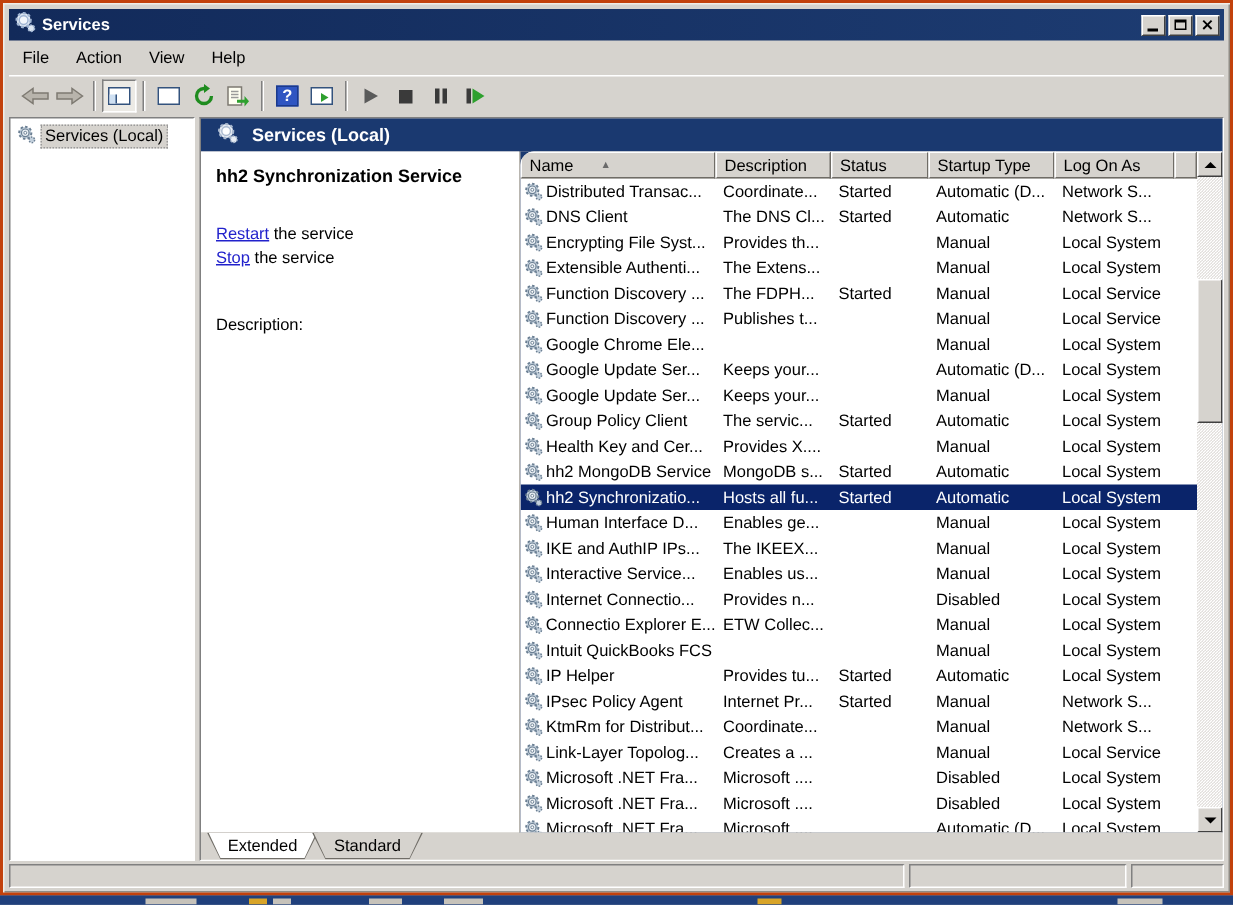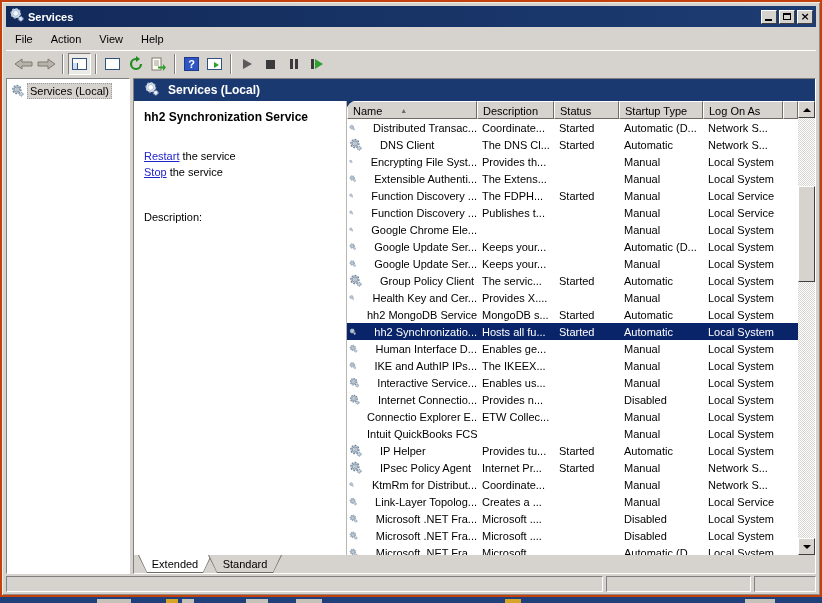--- a/index.html
+++ b/index.html
@@ -67,21 +67,21 @@
   .cols{flex:1;display:flex;flex-direction:column;min-width:0;}
   .hdr{display:flex;height:18px;flex:none;font-size:11px;}
   .hcell{background:var(--chrome);border:1px solid;border-color:#fff #6F6C66 #6F6C66 #fff;
     padding:1px 0 0 5px;display:flex;align-items:center;gap:18px;overflow:hidden;white-space:nowrap;}
   .sort{font-size:7px;color:#6a6a6a;}
   .c0{width:130px;flex:none}.c1{width:77px;flex:none}.c2{width:65px;flex:none}
   .c3{width:84px;flex:none}.c4{width:80px;flex:none}.cS{flex:1;min-width:0}
   .rows{flex:1;overflow:hidden;}
   .row{display:flex;height:17px;font-size:11px;align-items:center;}
   .row .cell{padding-left:5px;overflow:hidden;white-space:nowrap;display:flex;align-items:center;}
-  .row .cell.c0{padding-left:2px;gap:18px;}
+  .row .cell.c0{padding-left:2px;gap:2px;}
   .row.selected{background:var(--sel);color:#fff;}
   
   .vscroll{width:17px;flex:none;display:flex;flex-direction:column;
     background:#fff;
     background-image:linear-gradient(45deg,#D6D3CE 25%,transparent 25%,transparent 75%,#D6D3CE 75%),
       linear-gradient(45deg,#D6D3CE 25%,transparent 25%,transparent 75%,#D6D3CE 75%);
     background-size:2px 2px;background-position:0 0,1px 1px;}
   .sbtn{width:17px;height:17px;background:var(--chrome);border:1px solid;
     border-color:#fff #404040 #404040 #fff;display:flex;align-items:center;justify-content:center;flex:none;}
   .sbtn .tri-up{width:0;height:0;border-bottom:4px solid #000;border-left:4px solid transparent;border-right:4px solid transparent;}

